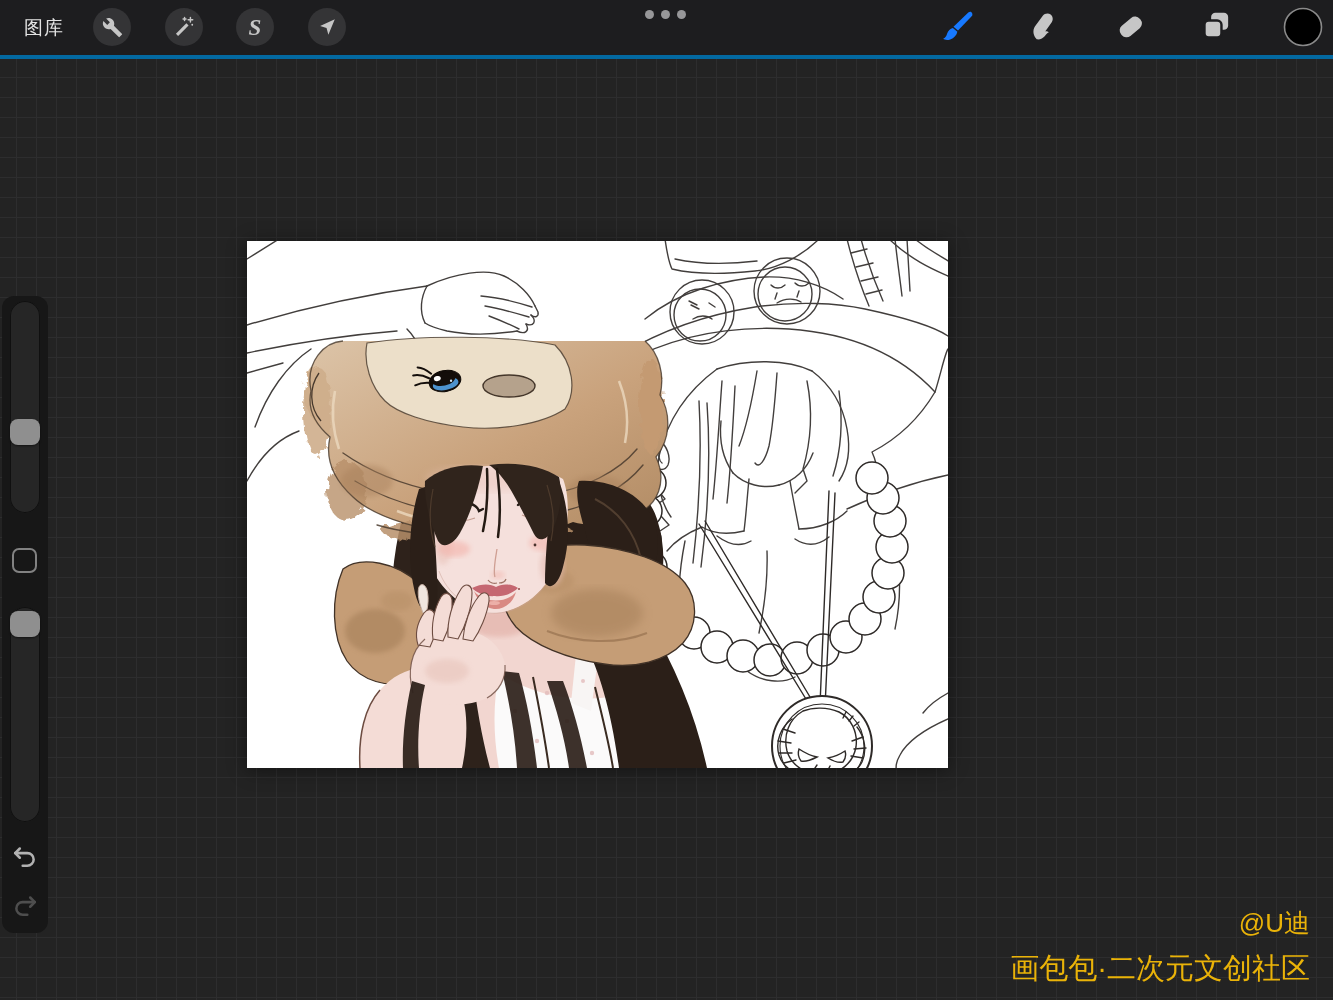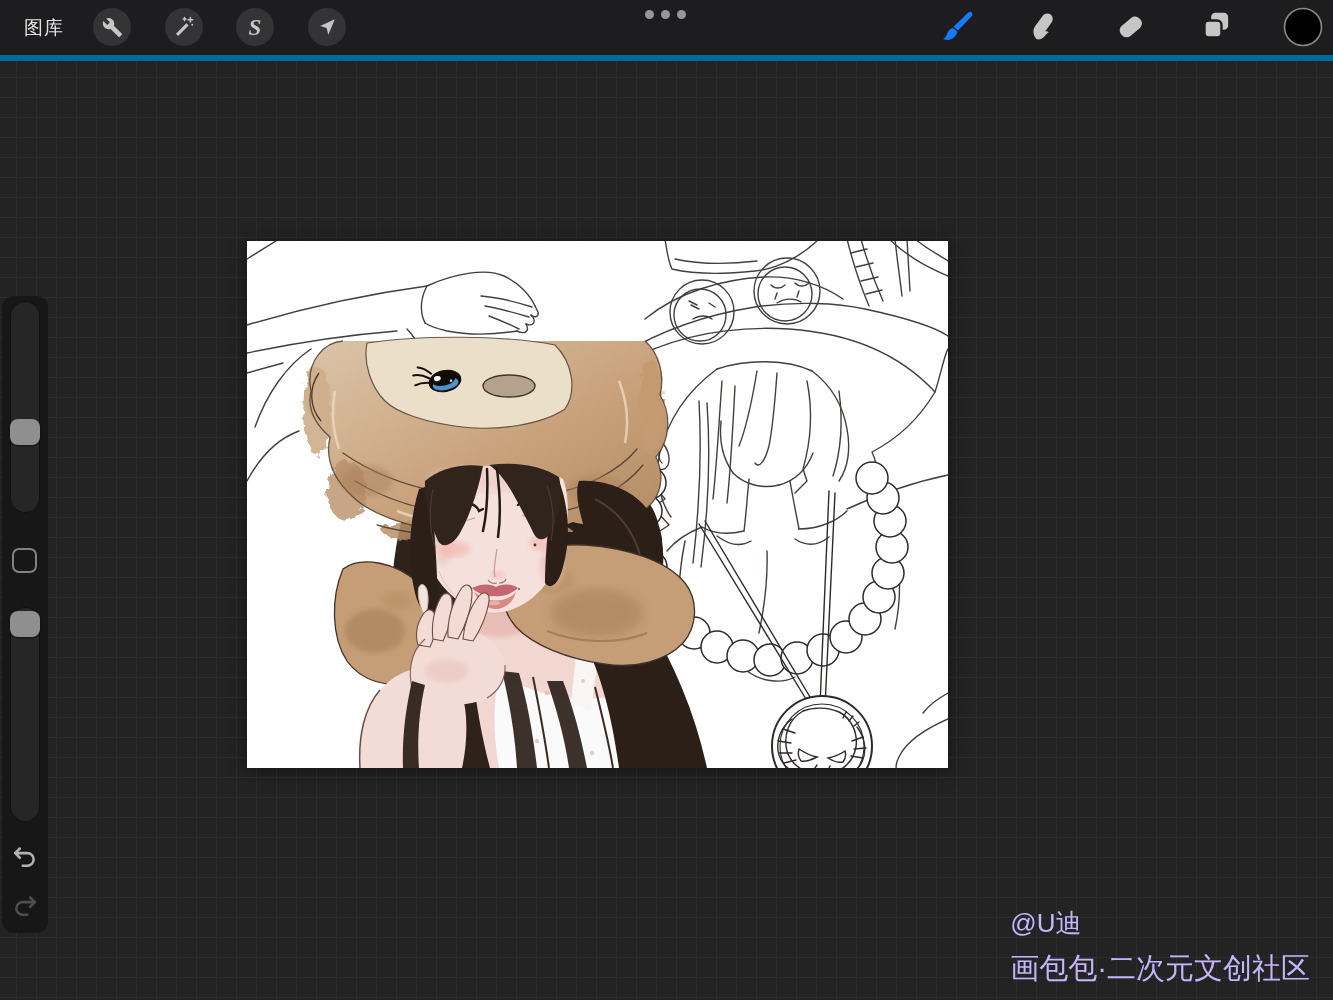--- a/index.html
+++ b/index.html
@@ -5,21 +5,21 @@
   html,body{margin:0;padding:0;width:1333px;height:1000px;overflow:hidden;
     font-family:"Liberation Sans",sans-serif;background:#232323;}
   
   .stage{position:absolute;inset:0;
     background-color:#232323;
     background-image:linear-gradient(#2d2d2e 1px,transparent 1px),
                      linear-gradient(90deg,#2d2d2e 1px,transparent 1px);
     background-size:20px 20px;background-position:16px 17px;}
   
   .toolbar{position:absolute;left:0;top:0;width:1333px;height:55px;
-    background:#1d1d1f;border-bottom:6px solid #0369a1;z-index:30;}
+    background:#1d1d1f;border-bottom:4px solid #0369a1;z-index:30;}
   .gallery{position:absolute;left:24px;top:0;height:55px;line-height:55px;
     color:#e3e3e3;font-size:19px;letter-spacing:1px;cursor:default;}
   .cbtn{position:absolute;top:8px;width:38px;height:38px;border-radius:50%;
     background:#343436;display:flex;align-items:center;justify-content:center;}
   .cbtn svg{display:block;}
   .dots{position:absolute;left:645px;top:10px;display:flex;gap:7px;}
   .dots i{width:9px;height:9px;border-radius:50%;background:#979799;display:block;}
   .rtool{position:absolute;top:6px;width:44px;height:44px;display:flex;
     align-items:center;justify-content:center;}
   .swatch{position:absolute;left:1283px;top:7px;width:40px;height:40px;}
@@ -31,21 +31,21 @@
   .handle{position:absolute;left:8px;width:30px;height:26px;background:#8f8f8f;
     border-radius:8px;box-shadow:0 1px 2px rgba(0,0,0,.5);}
   .modify{position:absolute;left:10px;top:252px;width:25px;height:25px;
     border:2px solid #828282;border-radius:7px;background:transparent;box-sizing:border-box;}
   .histbtn{position:absolute;left:8px;width:30px;height:30px;}
   
   .canvas{position:absolute;left:247px;top:241px;width:701px;height:527px;
     background:#ffffff;box-shadow:0 2px 18px rgba(0,0,0,.45);z-index:10;}
   .canvas svg{display:block;}
   
-  .wm{position:absolute;right:23px;top:905px;text-align:left;color:#c4b5fd;z-index:40;}
+  .wm{position:absolute;right:23px;top:905px;text-align:right;color:#eab308;z-index:40;}
   .wm .l1{font-size:26px;line-height:36px;}
   .wm .l2{font-size:29px;line-height:38px;margin-top:8px;}
 </style>
 </head>
 <body>
 
 <div class="stage"></div>
 
 <div class="toolbar">
   <div class="gallery">图库</div>

